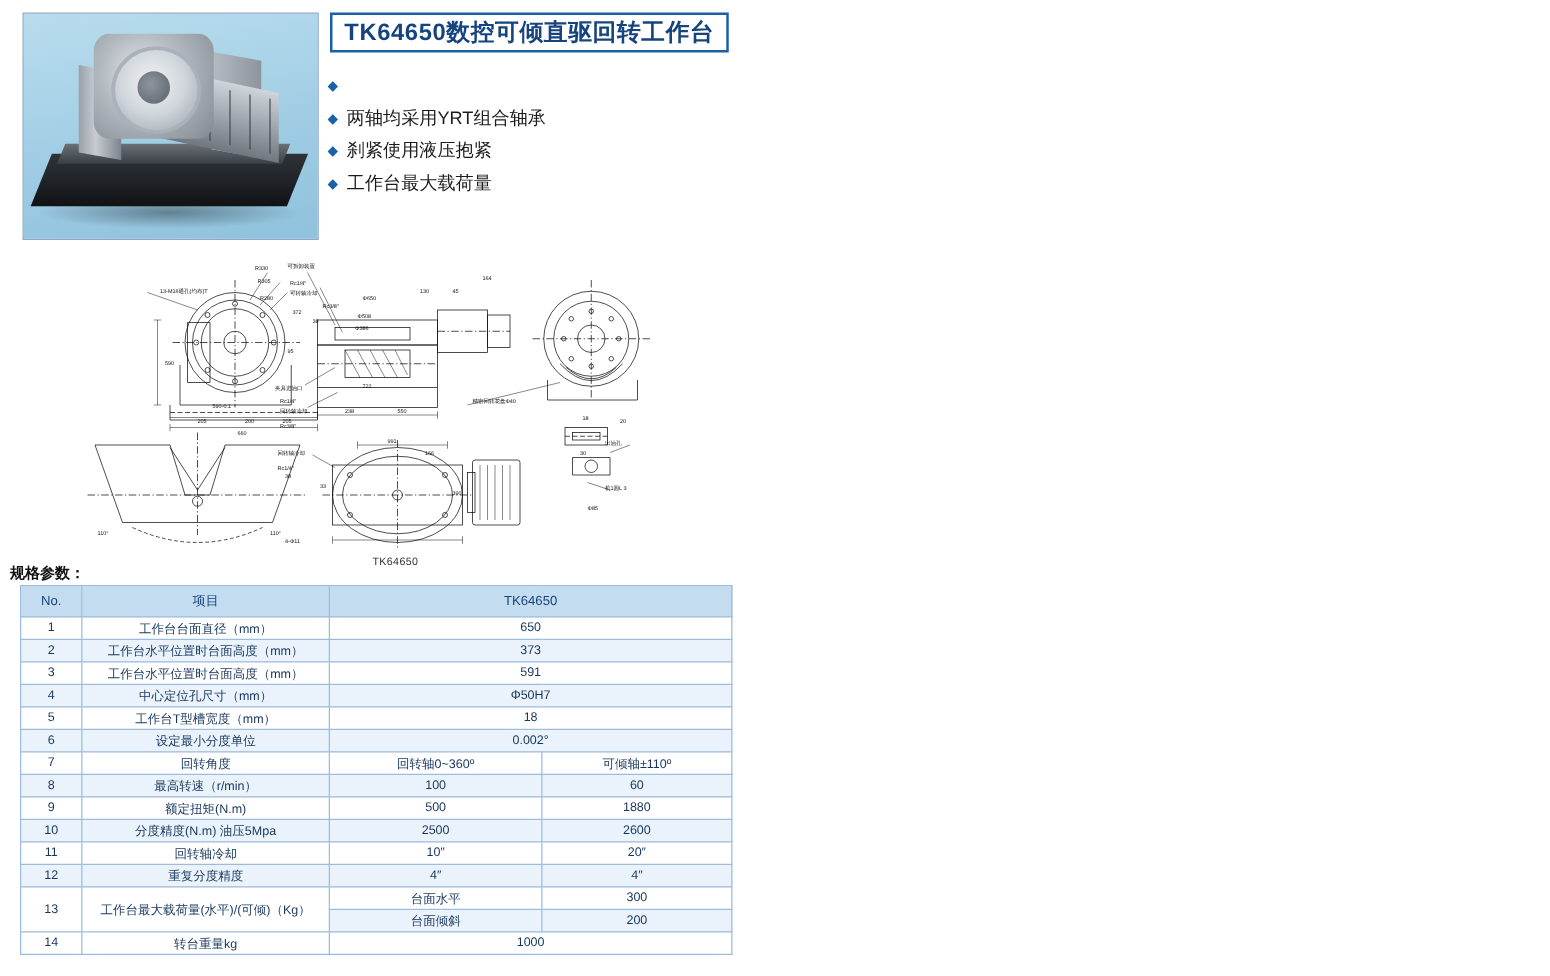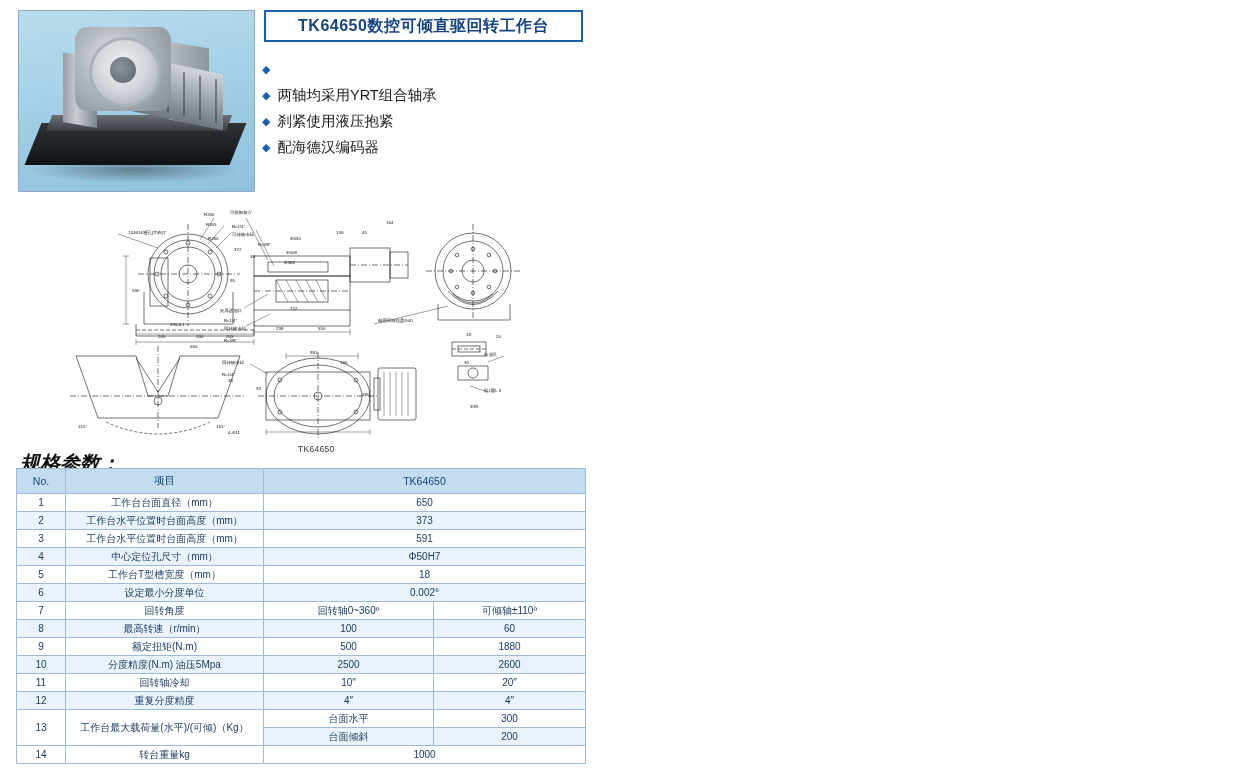--- a/index.html
+++ b/index.html
@@ -133,21 +133,21 @@
     top: 10px;
     width: 319px;
     height: 32px;
     border: 2px solid #1a5fa8;
     box-sizing: border-box;
     display: flex;
     align-items: center;
     justify-content: center;
   }
   .title-bar .title-text {
-    font-size: 16px;
+    font-size: 19px;
     font-weight: bold;
     color: #16447f;
     letter-spacing: 0.5px;
   }
 
   .feature-list {
     position: absolute;
     left: 262px;
     top: 58px;
     width: 330px;
@@ -182,26 +182,25 @@
     left: 280px;
     top: 248px;
     font-size: 8.5px;
     color: #333;
     letter-spacing: 0.3px;
   }
 
   
   .spec-heading {
     position: absolute;
-    left: 20px;
+    left: 8px;
     top: 450px;
-    font-size: 20px;
+    font-size: 12px;
     font-weight: bold;
     color: #111;
-    font-style: italic;
   }
   table.spec {
     position: absolute;
     left: 16px;
     top: 468px;
     width: 570px;
     border-collapse: collapse;
     font-size: 10px;
     color: #17365d;
   }
@@ -252,21 +251,21 @@
     <div class="feature-item">
       <span class="bullet">◆</span>
       <span>两轴均采用YRT组合轴承</span>
     </div>
     <div class="feature-item">
       <span class="bullet">◆</span>
       <span>刹紧使用液压抱紧</span>
     </div>
     <div class="feature-item">
       <span class="bullet">◆</span>
-      <span>配海德汉编码器</span>
+      <span>工作台最大载荷量</span>
     </div>
   </div>
 </div>
 
 <div class="drawing-wrap">
   <svg width="570" height="265" viewBox="0 0 570 265">
     <g stroke="#111" fill="none" stroke-width="0.6" font-family="Liberation Sans, sans-serif" font-size="4.2">
 
       <circle cx="170" cy="78" r="40"></circle>
       <circle cx="170" cy="78" r="34"></circle>

